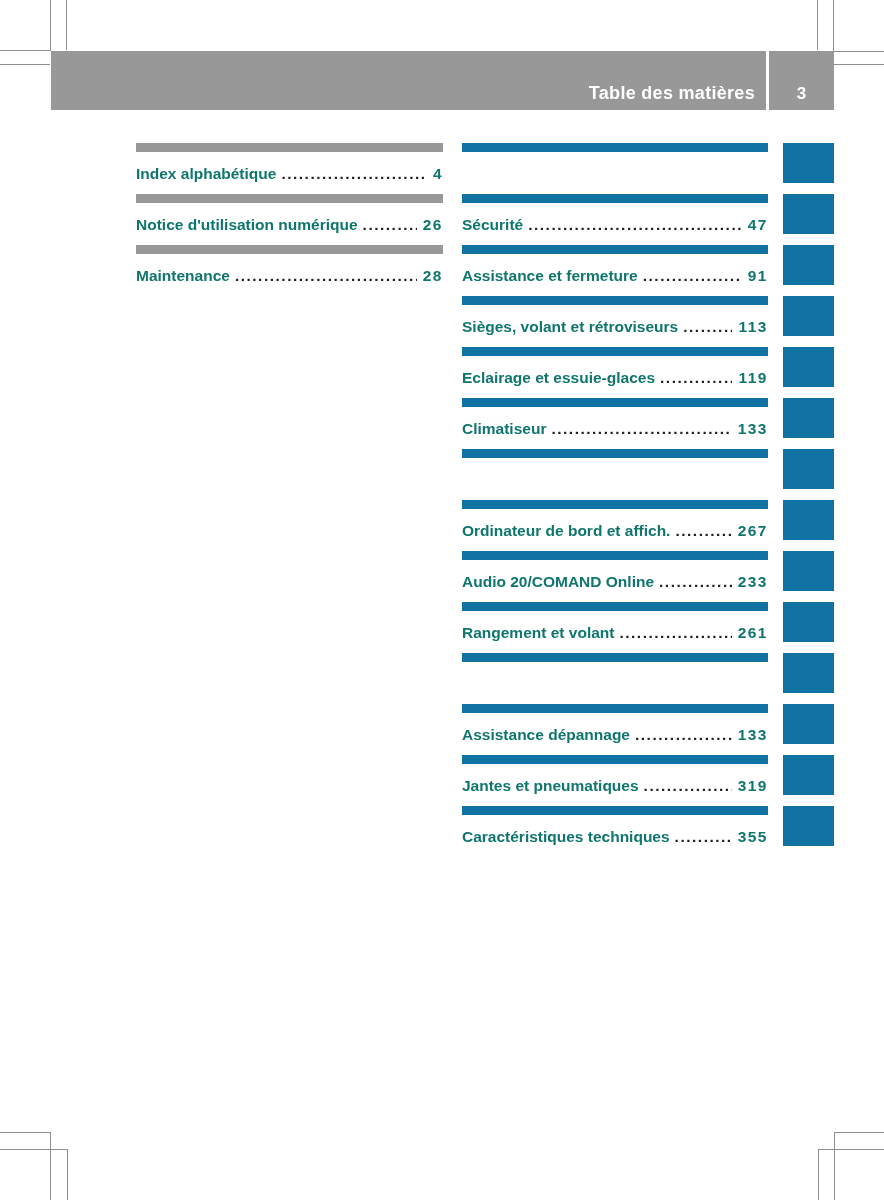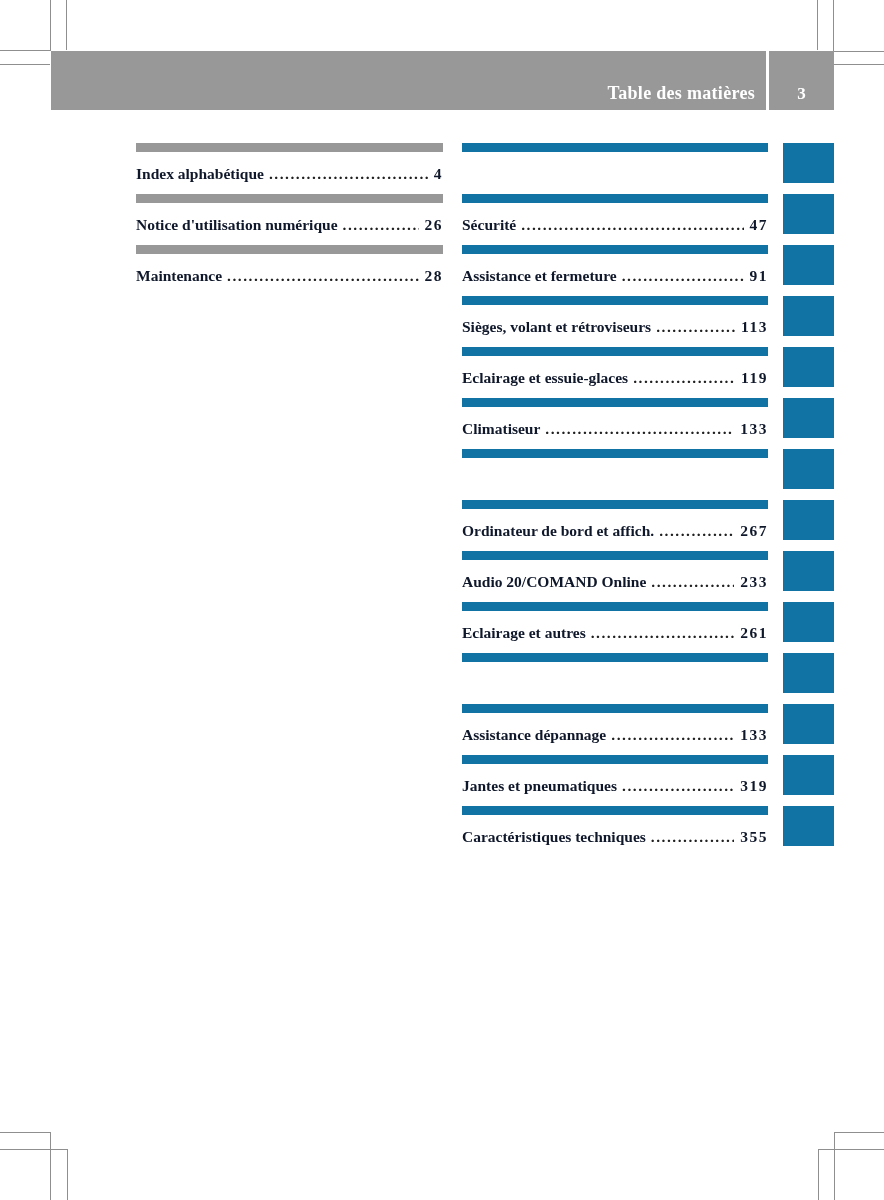--- a/index.html
+++ b/index.html
@@ -1,18 +1,18 @@
 <!DOCTYPE html>
 <html><head>
 <meta charset="utf-8">
 <style>
   html,body { margin:0; padding:0; background:#ffffff; }
   .sheet {
     position:relative; width:884px; height:1200px; background:#fff;
-    font-family:Liberation Serif, serif; overflow:hidden;
+    font-family:Liberation Sans, sans-serif; overflow:hidden;
   }
 
   
   .crop { position:absolute; background:#8f8f8f; }
   .crop.v { width:1px; }
   .crop.h { height:1px; }
   .cm-tl-v1 { left:50px;  top:0;      height:51px; }
   .cm-tl-v2 { left:66px;  top:0;      height:50px; }
   .cm-tl-h1 { left:0;     top:50px;   width:51px;  }
   .cm-tl-h2 { left:0;     top:64px;   width:50px;  }
@@ -51,21 +51,21 @@
   
   .col { position:absolute; top:143px; }
   .col-left  { left:136px; width:307px; }
   .col-right { left:462px; width:306px; }
   .toc-row { height:51px; box-sizing:border-box; }
   .rule { height:9px; width:100%; }
   .col-left  .rule { background:var(--gray,#989898); }
   .col-right .rule { background:var(--accent,#1173a3); }
   .line {
     margin-top:12px; display:flex; align-items:baseline;
-    font-size:15.5px; font-weight:bold; color:#0f172a; line-height:1.25;
+    font-size:15.5px; font-weight:bold; color:#0f766e; line-height:1.25;
     white-space:nowrap;
   }
   .lbl { flex:0 0 auto; }
   .dots {
     flex:1 1 auto; overflow:hidden; margin:0 6px 0 5px; min-width:8px;
   }
   .dots::after {
     content:"......................................................................................";
     letter-spacing:1.5px; color:#202020;
   }
@@ -203,21 +203,21 @@
     <div class="line">
       <span class="lbl">Audio 20/COMAND Online</span>
       <span class="dots"></span>
       <span class="pg">233</span>
     </div>
   </div>
 
   <div class="toc-row">
     <div class="rule"></div>
     <div class="line">
-      <span class="lbl">Eclairage et autres</span>
+      <span class="lbl">Rangement et volant</span>
       <span class="dots"></span>
       <span class="pg">261</span>
     </div>
   </div>
 
   <div class="toc-row">
     <div class="rule"></div>
   </div>
 
   <div class="toc-row">

